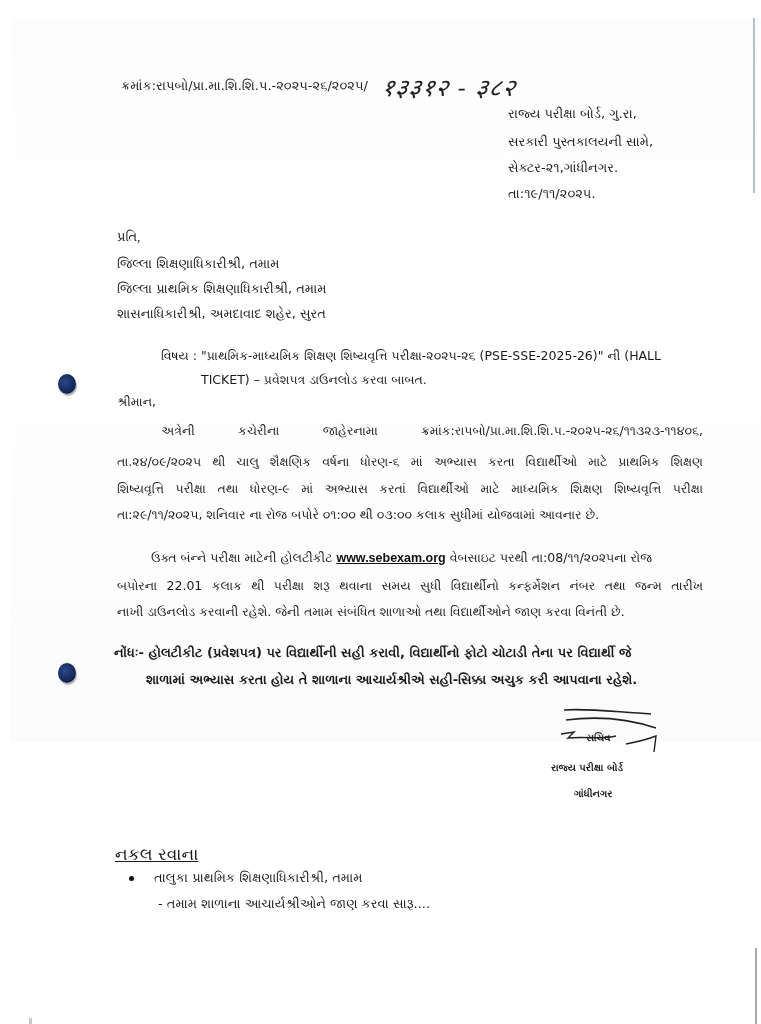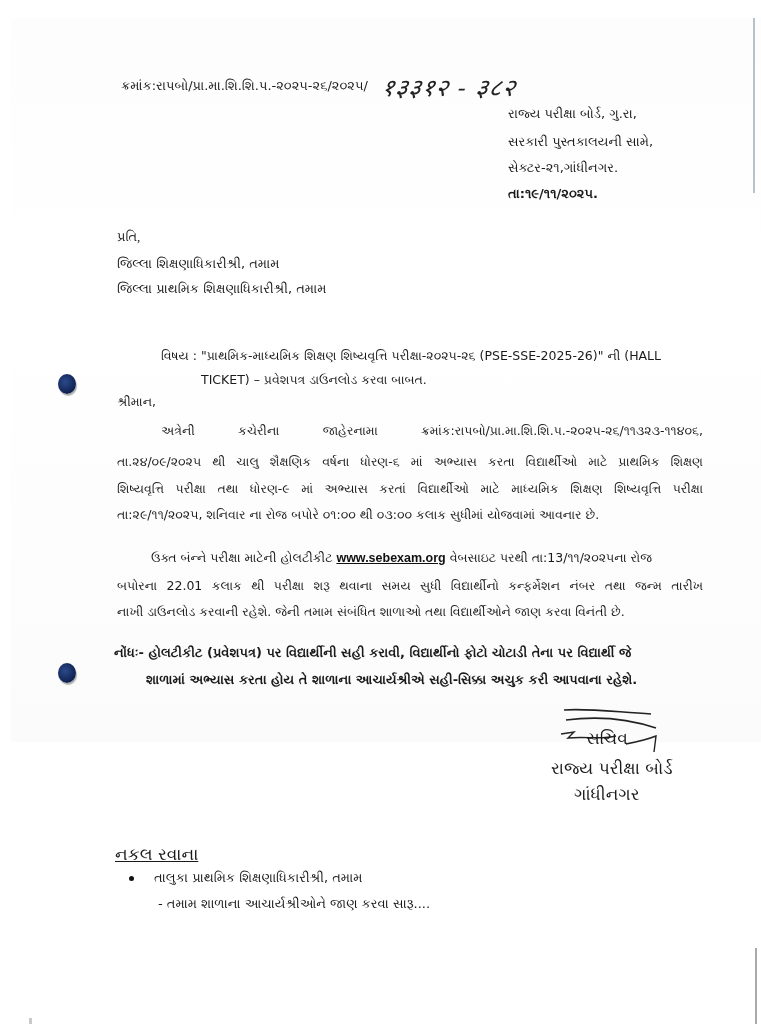--- a/index.html
+++ b/index.html
@@ -43,21 +43,21 @@
   .to { left: 106px; font-size: 13px; }
   .subject { left: 150px; font-size: 12.5px; }
   .para { left: 106px; font-size: 12.5px; }
   .justified {
     position: absolute; left: 106px; width: 586px; font-size: 12.5px; line-height: 16px;
     text-align: justify; text-align-last: justify; white-space: nowrap;
   }
   .link { text-decoration: underline; font-weight: bold; font-family: "Liberation Sans", sans-serif; color: #111; }
   .note { font-weight: bold; font-size: 13px; }
   .sign-scribble { position: absolute; left: 545px; top: 688px; }
-  .sig { font-size: 17px; }
+  .sig { font-size: 10px; font-weight: bold; }
   .cc-title { left: 104px; top: 828px; font-size: 17px; text-decoration: underline; }
   .cc-item { font-size: 13px; }
   .bullet { position: absolute; left: 118px; top: 858px; width: 5px; height: 5px; border-radius: 50%; background: #111; }
 </style>
 </head>
 <body>
 
 <div class="page">
   <div class="edge-right"></div>
   <div class="edge-right-bottom"></div>
@@ -65,38 +65,39 @@
 
   <div class="punch" style="left:47px; top:356px;"></div>
   <div class="punch" style="left:47px; top:645px;"></div>
 
   <div class="t ref-no">ક્રમાંક:રાપબો/પ્રા.મા.શિ.શિ.પ.-૨૦૨૫-૨૬/૨૦૨૫/</div>
   <div class="handwritten">१३३१२ - ३८२</div>
 
   <div class="t addr" style="top:88px;">રાજ્ય પરીક્ષા બોર્ડ, ગુ.રા,</div>
   <div class="t addr" style="top:116px;">સરકારી પુસ્તકાલયની સામે,</div>
   <div class="t addr" style="top:142px;">સેક્ટર-૨૧,ગાંધીનગર.</div>
-  <div class="t addr" style="top:168px;font-weight:bold;">તા:૧૯/૧૧/૨૦૨૫.</div>
+  <div class="t addr" style="top:168px;">તા:૧૯/૧૧/૨૦૨૫.</div>
 
   <div class="t to" style="top:211px;font-family:Liberation Serif, serif;">પ્રતિ,</div>
   <div class="t to" style="top:238px;">જિલ્લા શિક્ષણાધિકારીશ્રી, તમામ</div>
   <div class="t to" style="top:263px;">જિલ્લા પ્રાથમિક શિક્ષણાધિકારીશ્રી, તમામ</div>
+  <div class="t to" style="top:288px;">શાસનાધિકારીશ્રી, અમદાવાદ શહેર, સુરત</div>
 
   <div class="t subject" style="top:330px;">વિષય : "પ્રાથમિક-માધ્યમિક શિક્ષણ શિષ્યવૃત્તિ પરીક્ષા-૨૦૨૫-૨૬ (PSE-SSE-2025-26)" ની (HALL</div>
   <div class="t subject" style="top:354px; left:190px;">TICKET) – પ્રવેશપત્ર ડાઉનલોડ કરવા બાબત.</div>
 
   <div class="t para" style="top:376px;">શ્રીમાન,</div>
 
   <div class="t para" style="top:405px; left:150px; width:542px; text-align:justify; text-align-last:justify; word-spacing:18px;">અત્રેની   કચેરીના   જાહેરનામા   ક્રમાંક:રાપબો/પ્રા.મા.શિ.શિ.પ.-૨૦૨૫-૨૬/૧૧૩૨૩-૧૧૪૦૬,</div>
   <div class="justified" style="top:436px;">તા.૨૪/૦૯/૨૦૨૫ થી ચાલુ શૈક્ષણિક વર્ષના ધોરણ-૬ માં અભ્યાસ કરતા વિદ્યાર્થીઓ માટે પ્રાથમિક શિક્ષણ</div>
   <div class="justified" style="top:463px;">શિષ્યવૃત્તિ પરીક્ષા તથા ધોરણ-૯ માં અભ્યાસ કરતાં વિદ્યાર્થીઓ માટે માધ્યમિક શિક્ષણ શિષ્યવૃત્તિ પરીક્ષા</div>
   <div class="t para" style="top:489px;">તા:૨૯/૧૧/૨૦૨૫, શનિવાર ના રોજ બપોરે ૦૧:૦૦ થી ૦૩:૦૦ કલાક સુધીમાં યોજવામાં આવનાર છે.</div>
 
   <div class="t para" style="top:532px; left:140px;">
-    <span>ઉક્ત બંન્ને પરીક્ષા માટેની હોલટીકીટ </span><span class="link">www.sebexam.org</span><span> વેબસાઇટ પરથી તા:13/૧૧/૨૦૨૫ના રોજ</span>
+    <span>ઉક્ત બંન્ને પરીક્ષા માટેની હોલટીકીટ </span><span class="link">www.sebexam.org</span><span> વેબસાઇટ પરથી તા:08/૧૧/૨૦૨૫ના રોજ</span>
   </div>
   <div class="justified" style="top:560px;">બપોરના 22.01 કલાક થી પરીક્ષા શરૂ થવાના સમય સુધી વિદ્યાર્થીનો કન્ફર્મેશન નંબર તથા જન્મ તારીખ</div>
   <div class="t para" style="top:586px;">નાખી ડાઉનલોડ કરવાની રહેશે. જેની તમામ સંબંધિત શાળાઓ તથા વિદ્યાર્થીઓને  જાણ કરવા વિનંતી છે.</div>
 
   <div class="t para note" style="top:627px; left:103px;">નોંધઃ- હોલટીકીટ (પ્રવેશપત્ર) પર વિદ્યાર્થીની સહી કરાવી, વિદ્યાર્થીનો ફોટો ચોટાડી તેના   પર   વિદ્યાર્થી   જે</div>
   <div class="t para note" style="top:654px; left:135px;">શાળામાં અભ્યાસ કરતા હોય તે શાળાના આચાર્યશ્રીએ સહી-સિક્કા અચુક કરી આપવાના રહેશે.</div>
 
   <svg class="sign-scribble" width="110" height="60" viewBox="0 0 110 60">
     <path d="M8 4 C30 2, 60 6, 95 8" stroke="#222" stroke-width="1.6" fill="none"></path>
     <path d="M10 14 C40 10, 70 12, 100 22" stroke="#222" stroke-width="1.6" fill="none"></path>

